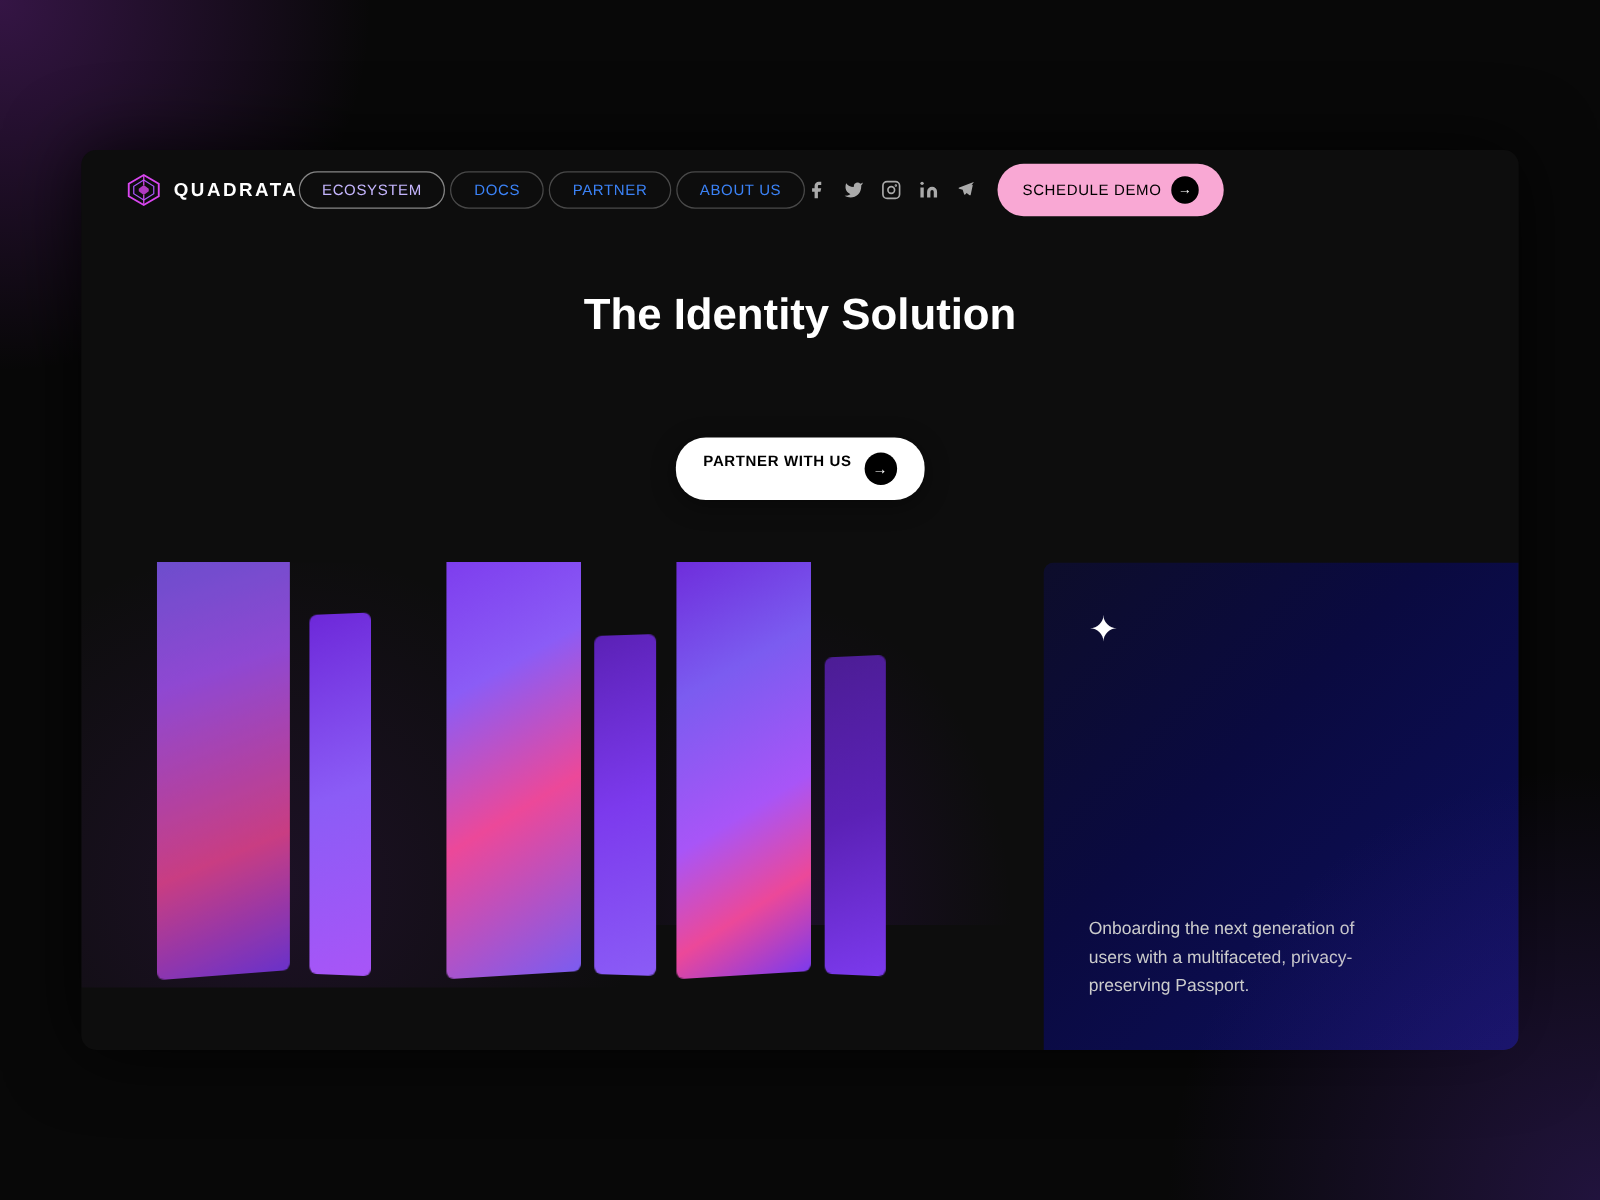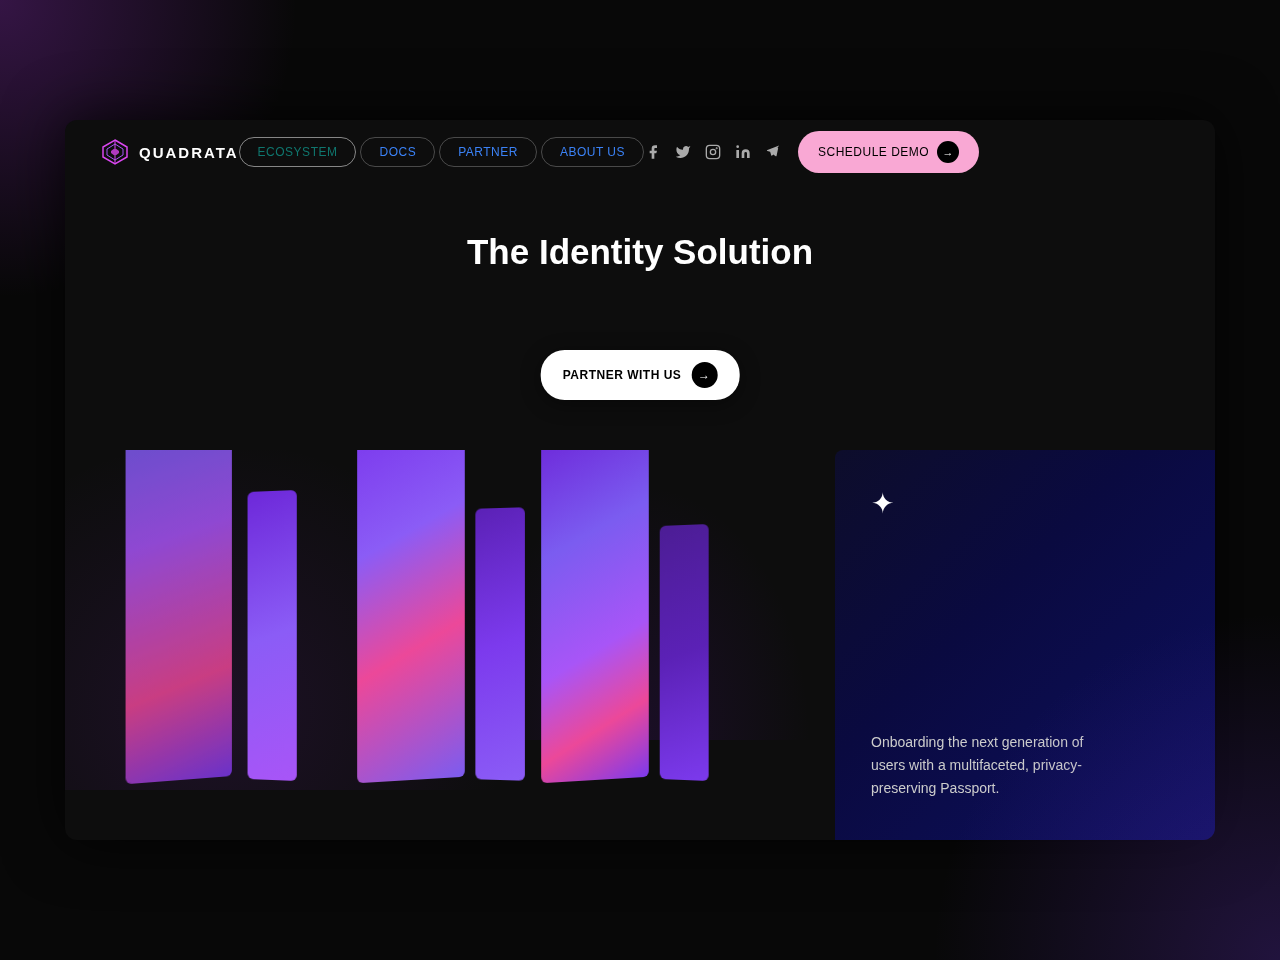--- a/index.html
+++ b/index.html
@@ -95,21 +95,21 @@
       font-size: 12px;
       letter-spacing: 0.5px;
       padding: 7px 18px;
       border: 1px solid rgba(255,255,255,0.25);
       border-radius: 20px;
       cursor: pointer;
       transition: background 0.2s;
     }
 
     .nav-link:first-child {
-      color: #0f766e;
+      color: #c4b5fd;
       border-color: rgba(255,255,255,0.5);
     }
 
     .nav-right {
       display: flex;
       align-items: center;
       gap: 16px;
     }
 
     .social-icons {
@@ -189,21 +189,20 @@
       background: #ffffff;
       color: #000000;
       border: none;
       border-radius: 24px;
       padding: 12px 22px;
       font-size: 12px;
       font-weight: 600;
       letter-spacing: 0.5px;
       cursor: pointer;
       display: flex;
-      align-items: center;
       gap: 10px;
       white-space: nowrap;
       box-shadow: 0 4px 20px rgba(0,0,0,0.4);
     }
 
     .partner-btn-arrow {
       width: 26px;
       height: 26px;
       background: #000;
       border-radius: 50%;

